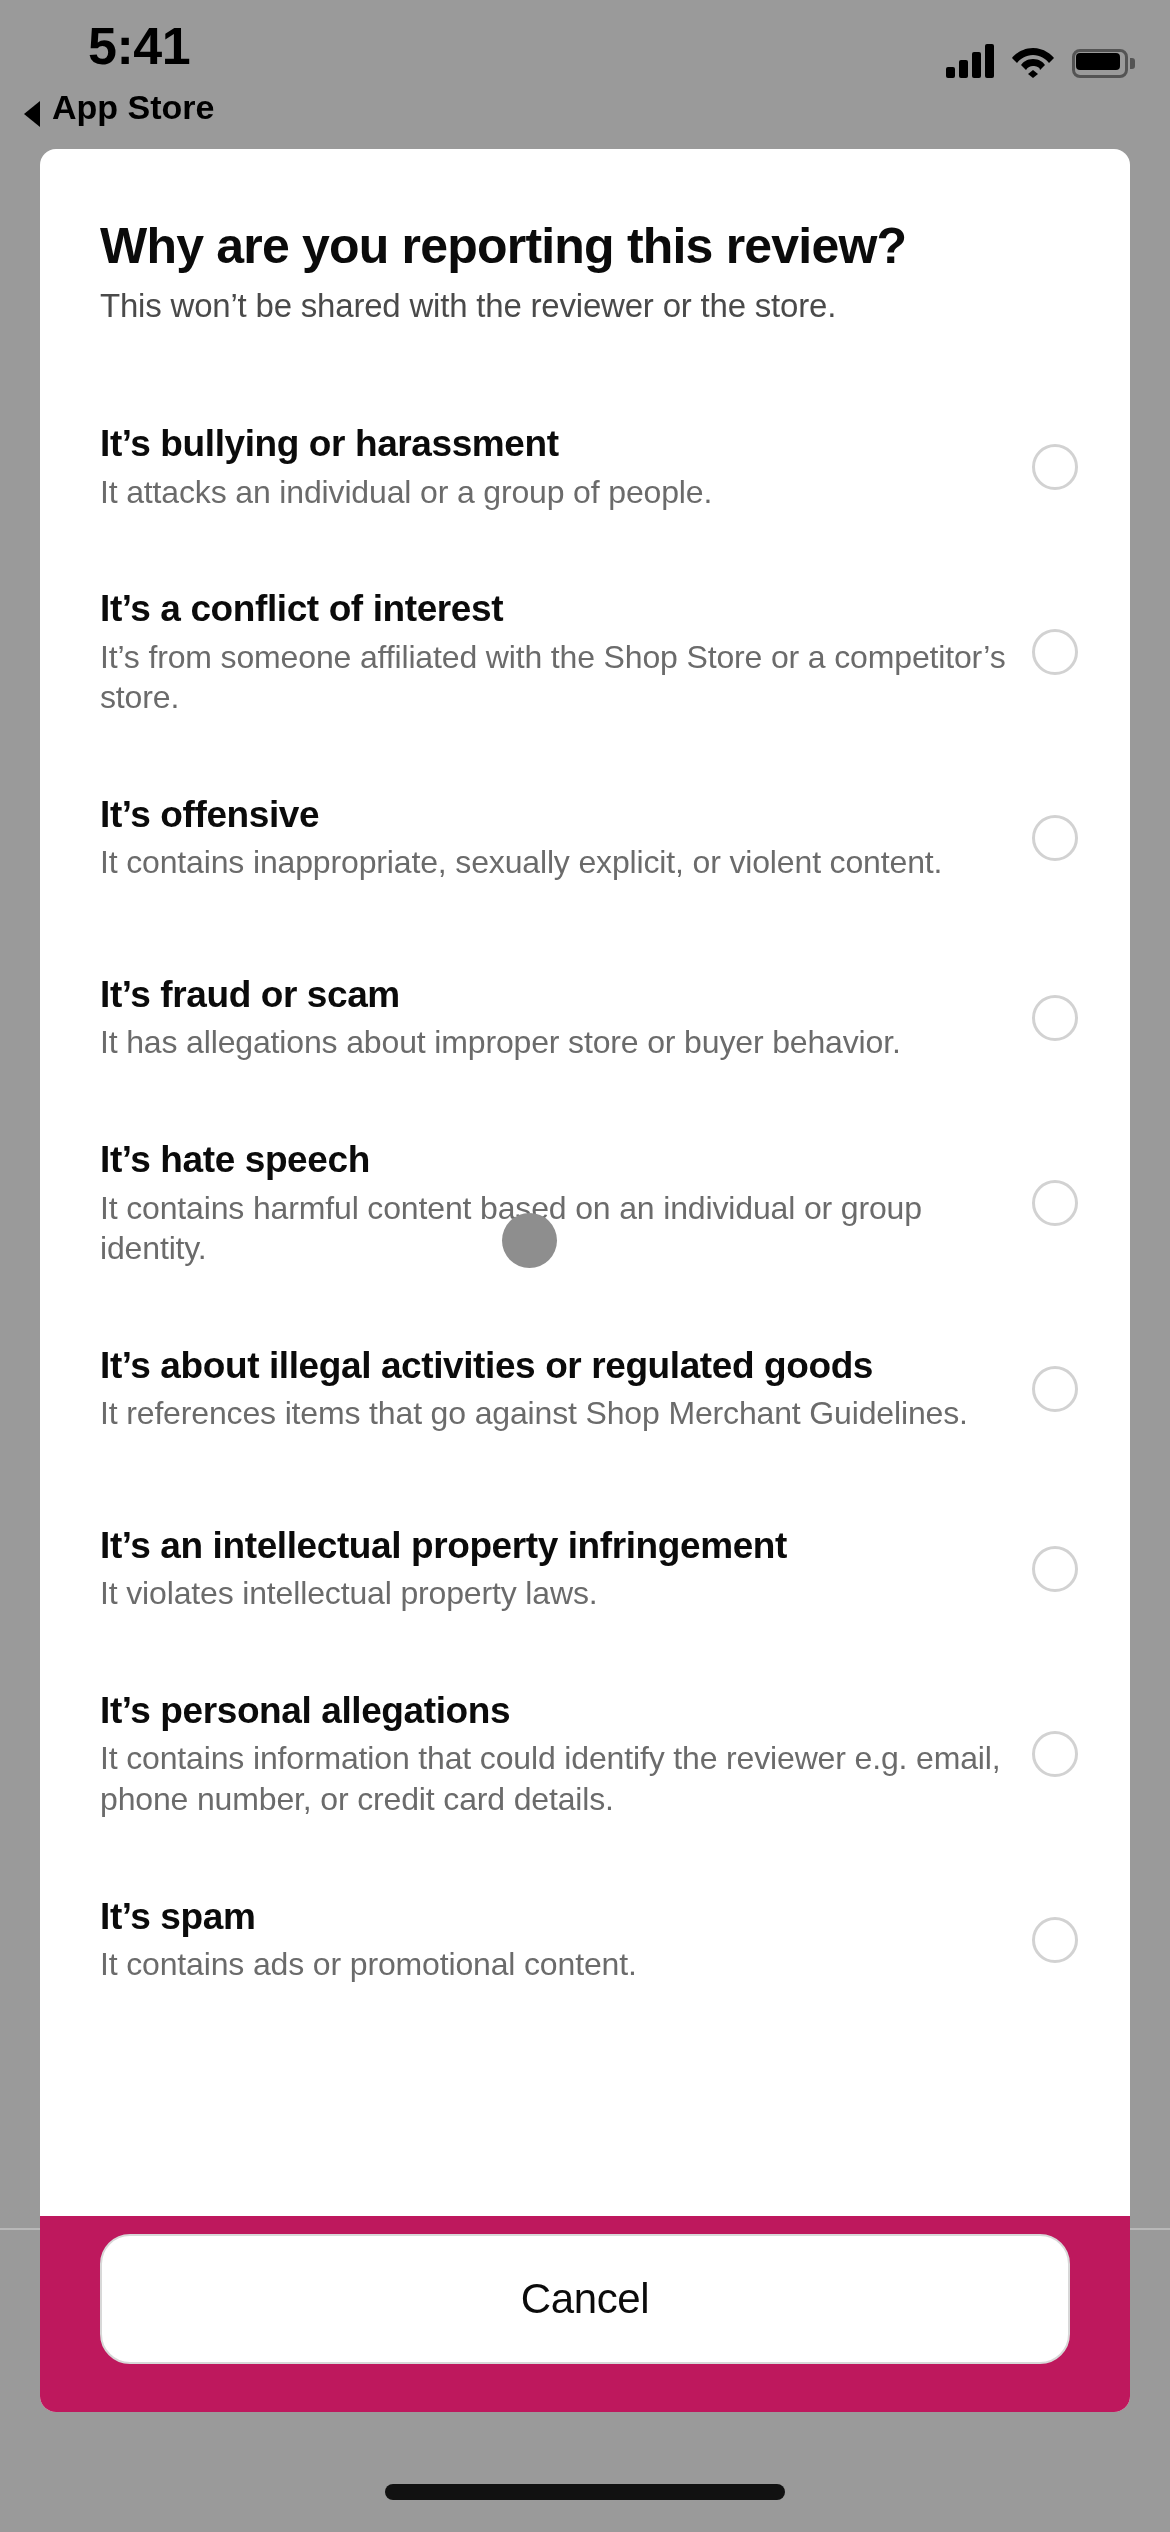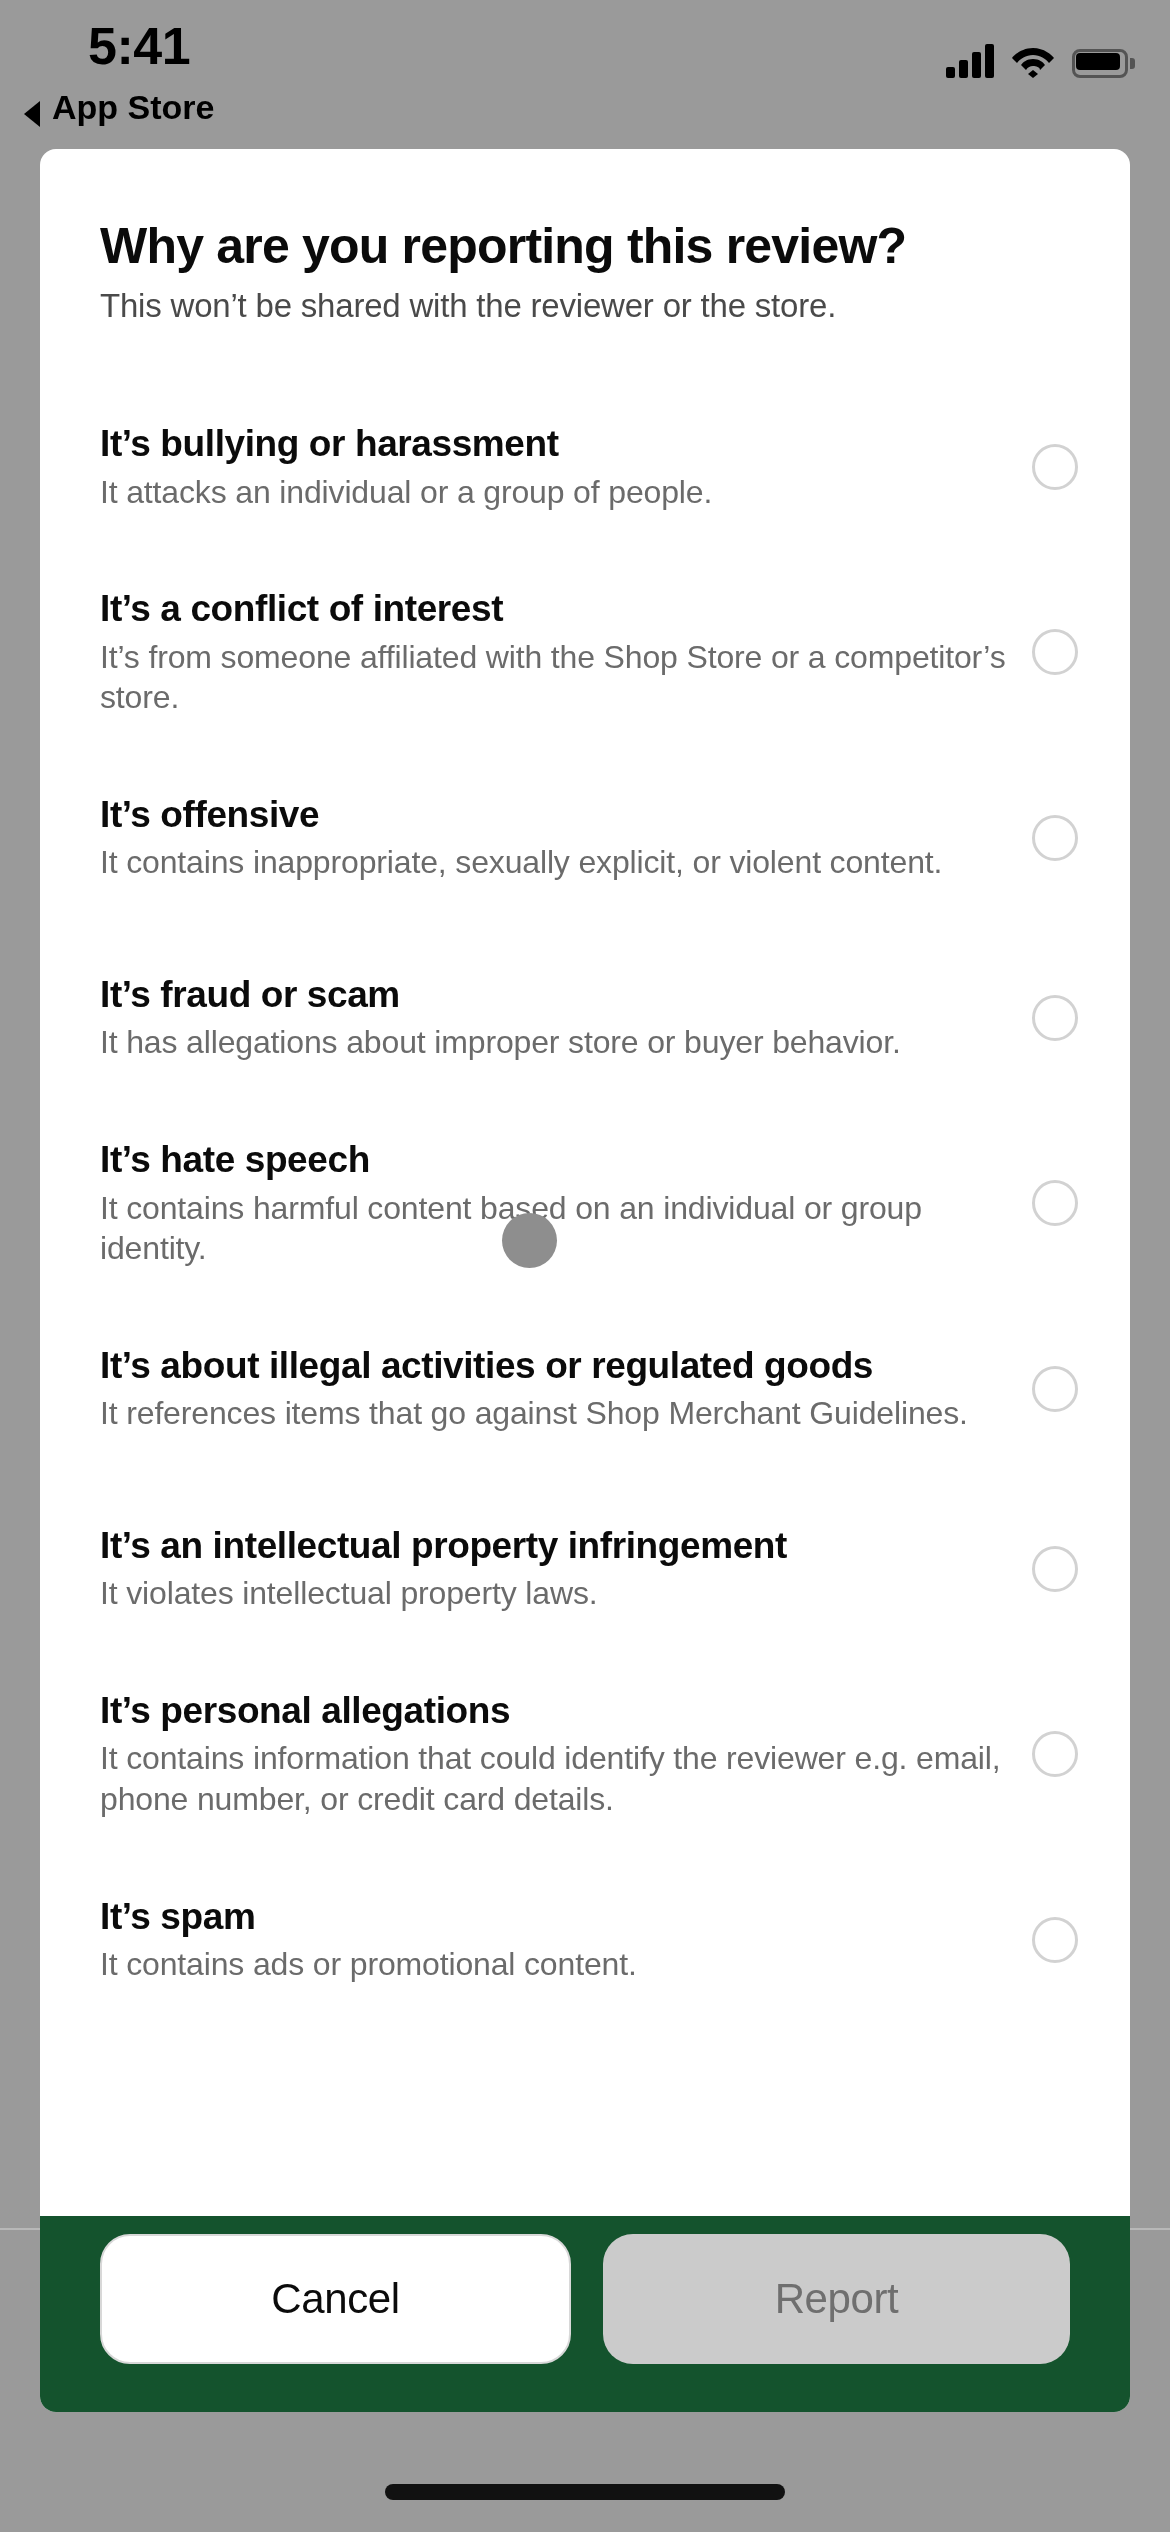--- a/index.html
+++ b/index.html
@@ -134,21 +134,21 @@
   
   #list-fade {
     position:absolute; left:0; bottom:196px;
     width:100%; height:130px;
     background:linear-gradient(to bottom, rgba(255,255,255,0) 0%, rgba(255,255,255,0.92) 62%, #ffffff 100%);
     z-index:6; pointer-events:none;
   }
   #footer {
     position:absolute; left:0; bottom:0;
     width:100%; height:196px;
-    background:#14532d;
+    background:#be185d;
     display:flex; align-items:flex-start;
     gap:32px; padding:18px 60px 12px 60px;
     z-index:7;
     text-align:center;
   }
   .btn {
     flex:1; height:130px;
     border-radius:30px;
     display:flex; align-items:center; justify-content:center;
     font-size:42px; letter-spacing:-0.4px;
@@ -302,22 +302,19 @@
           <div class="radio"></div>
         </div>
       </div>
 
     <div id="list-fade"></div>
 
     <div id="footer">
       <div class="btn" id="cancel-button">
         <span>Cancel</span>
       </div>
-      <div class="btn" id="report-button">
-        <span>Report</span>
-      </div>
     </div>
   </div>
 
   <div id="touch-indicator"></div>
 
   <div id="home-indicator"></div>
 </div>
 
 </body></html>

